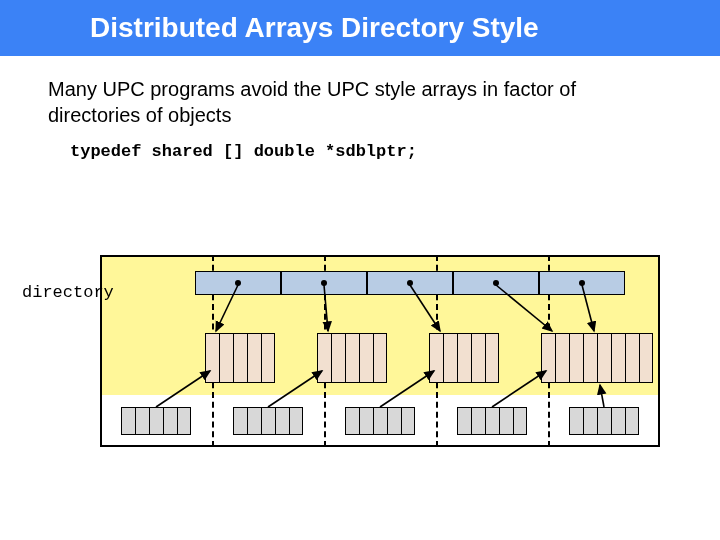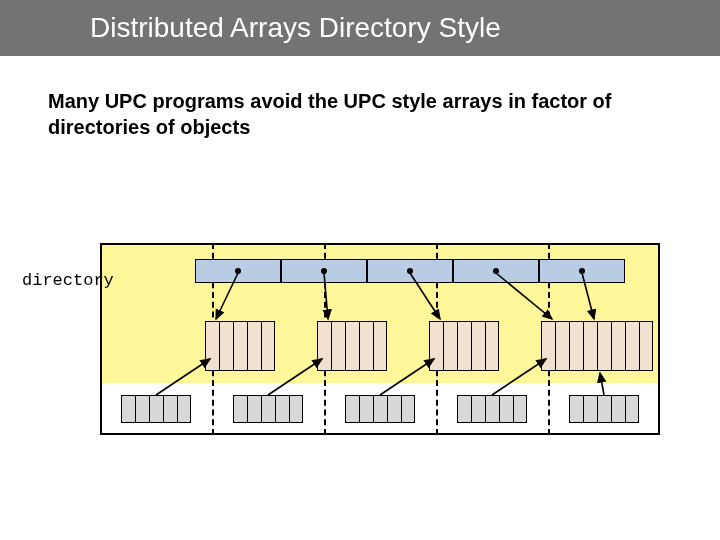--- a/index.html
+++ b/index.html
@@ -5,47 +5,48 @@
   * { box-sizing: border-box; margin: 0; padding: 0; }
   body {
     width: 720px;
     height: 540px;
     background: #fff;
     font-family: Arial, Helvetica, sans-serif;
     position: relative;
     overflow: hidden;
   }
   .title-bar {
-    background: #737373;
+    background: #3b82f6;
     color: #fff;
     padding: 10px 12px 10px 90px;
     font-size: 28px;
     height: 56px;
     display: flex;
     align-items: center;
+    font-weight: bold;
   }
   .subtitle {
     font-size: 20px;
-    font-weight: bold;
+    font-weight: normal;
     color: #000;
-    padding: 32px 48px 12px 48px;
+    padding: 20px 48px 12px 48px;
     line-height: 1.3;
   }
   .codeblock {
     font-family: "Courier New", monospace;
     font-weight: bold;
     font-size: 17px;
     padding: 0 0 0 70px;
     line-height: 1.4;
     color: #000;
   }
   .diagram-wrap {
     position: absolute;
     left: 100px;
-    top: 243px;
+    top: 255px;
     width: 560px;
     height: 200px;
   }
   .yellow-box {
     position: absolute;
     left: 0; top: 0;
     width: 560px; height: 142px;
     background: #fff799;
     border: 2px solid #000;
   }
@@ -118,20 +119,21 @@
 </head>
 <body>
 
 <div class="title-bar">
   <span>Distributed Arrays Directory Style</span>
 </div>
 
 <div class="subtitle">Many UPC programs avoid the UPC style arrays in factor of directories of objects</div>
 
 <div class="codeblock">
+  <div>typedef shared [] double *sdblptr;</div>
 </div>
 
 <div class="diagram-wrap">
   <div class="yellow-box"></div>
   <div class="white-box"></div>
 
   <span class="dir-label">directory</span>
 
   <div class="vline" style="left:112px"></div>
   <div class="vline" style="left:224px"></div>

